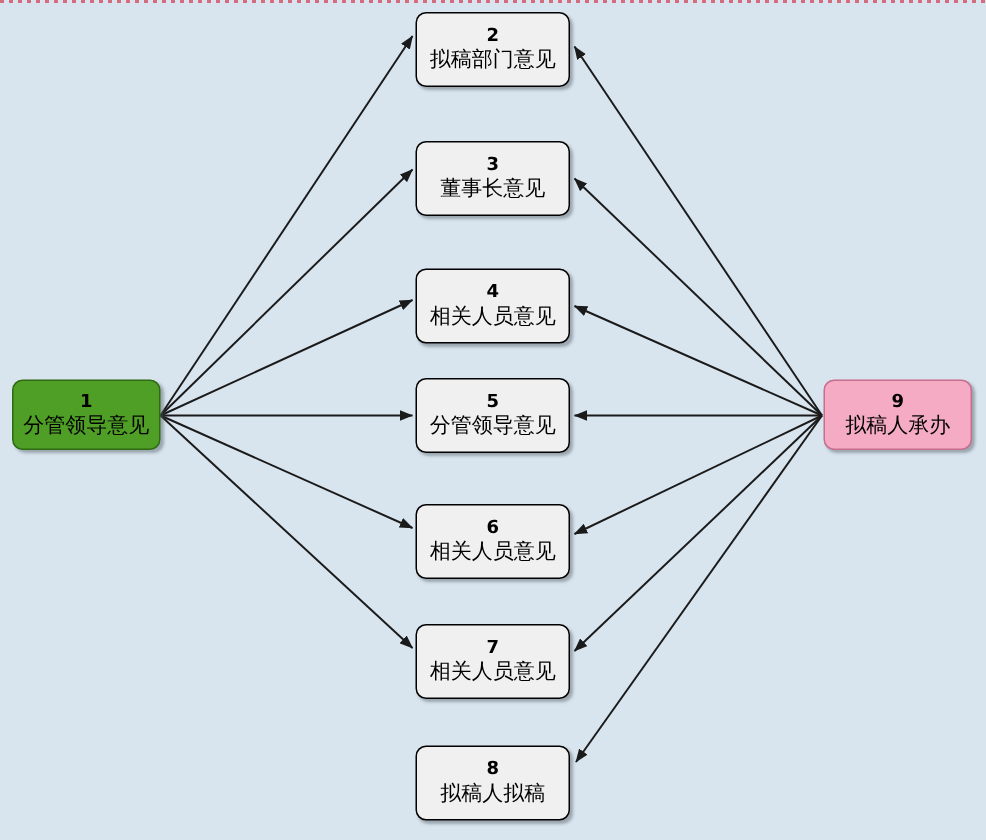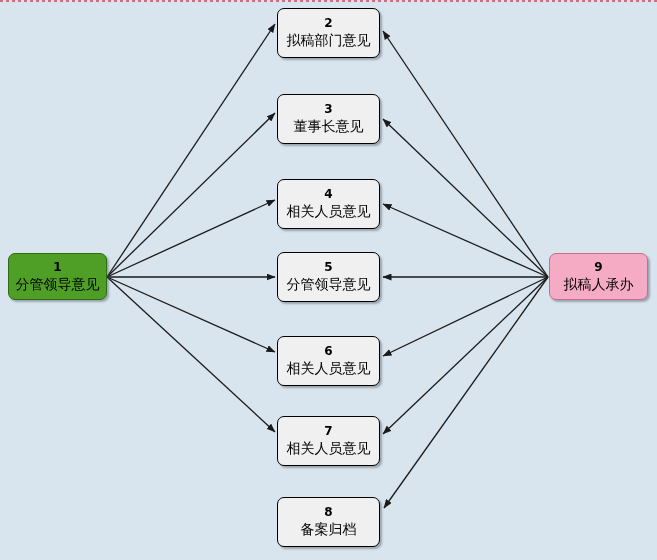--- a/index.html
+++ b/index.html
@@ -125,20 +125,20 @@
       <div class="node plain" style="left: 277px; top: 336px; width: 103px; height: 50px; background: rgb(240, 240, 240); border-color: rgb(0, 0, 0);">
         <div class="num">6</div>
         <div class="label">相关人员意见</div>
       </div>
       <div class="node plain" style="left: 277px; top: 416px; width: 103px; height: 50px; background: rgb(240, 240, 240); border-color: rgb(0, 0, 0);">
         <div class="num">7</div>
         <div class="label">相关人员意见</div>
       </div>
       <div class="node plain" style="left: 277px; top: 497px; width: 103px; height: 50px; background: rgb(240, 240, 240); border-color: rgb(0, 0, 0);">
         <div class="num">8</div>
-        <div class="label">备案归档</div>
+        <div class="label">拟稿人拟稿</div>
       </div>
       <div class="node end" style="left: 549px; top: 253px; width: 99px; height: 47px; background: rgb(244, 171, 195); border-color: rgb(199, 110, 141);">
         <div class="num">9</div>
         <div class="label">拟稿人承办</div>
       </div>
     </div>
 </div>
 
 </body></html>

